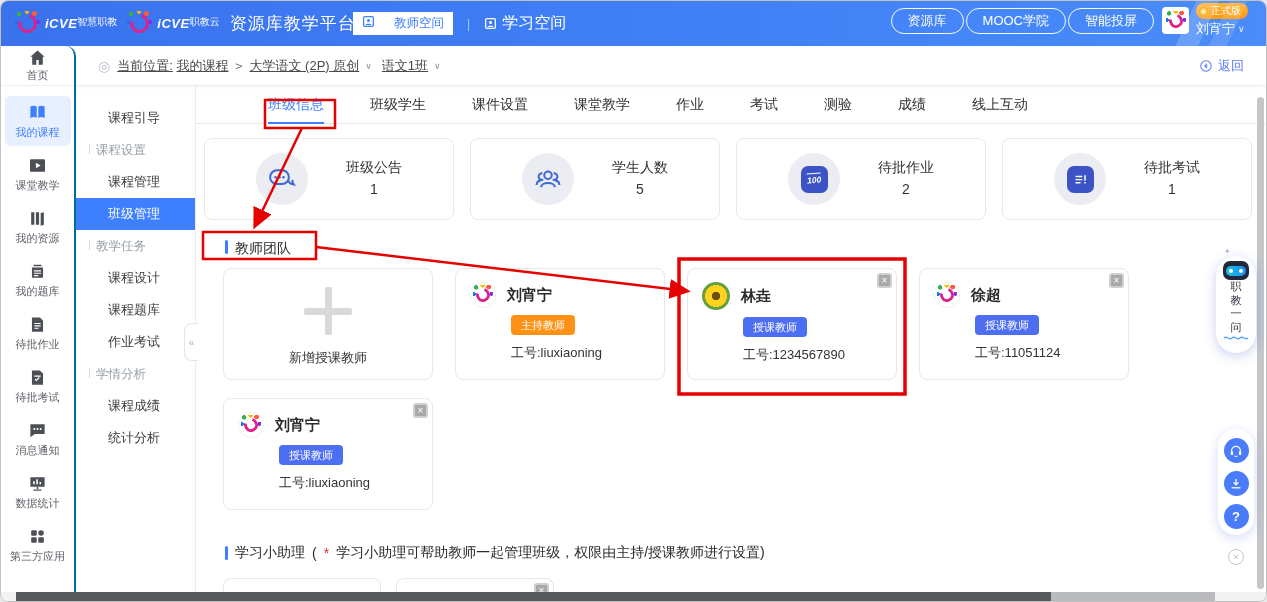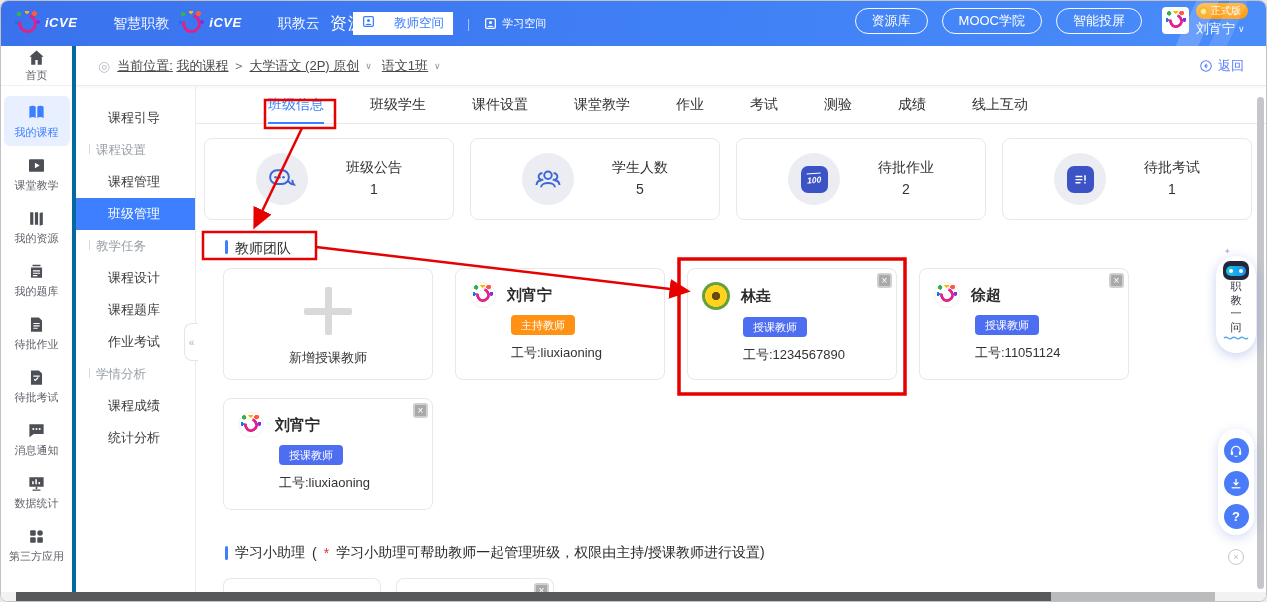--- a/index.html
+++ b/index.html
@@ -10,37 +10,37 @@
   
   .hdr{position:absolute;left:0;top:0;width:100%;height:45px;
        background:linear-gradient(100deg,#3a72ee 0%,#4080f6 55%,#4a8cfa 100%);
        display:flex;align-items:center;color:#fff;z-index:10;}
   .hdr::after{content:"";position:absolute;right:0;top:0;width:130px;height:45px;
        background:linear-gradient(115deg,transparent 40%,rgba(255,255,255,.18) 40% 55%,transparent 55%,transparent 62%,rgba(255,255,255,.12) 62% 74%,transparent 74%);}
   .logos{display:flex;align-items:center;gap:10px;margin-left:14px;}
   .logo{display:flex;align-items:center;gap:5px;}
   .lg-txt{display:flex;flex-direction:row;line-height:1.05;justify-content:space-between;}
   .lg-name{font-weight:bold;font-style:italic;font-size:13px;letter-spacing:.5px;}
-  .lg-sub{font-size:14px;opacity:.95;margin-left:36px;}
+  .lg-sub{font-size:10px;opacity:.95;}
   .swirl{position:relative;width:20px;height:20px;display:inline-block;}
   .swirl::before{content:"";position:absolute;inset:3px;border:3px solid #e0218a;border-top-color:transparent;border-radius:50%;transform:rotate(-30deg);}
   .swirl::after{content:"";position:absolute;inset:0;background:
     radial-gradient(circle at 78% 10%,#ff5a3c 0 2.2px,transparent 2.6px),
     radial-gradient(circle at 48% 2%,#ffb400 0 2px,transparent 2.4px),
     radial-gradient(circle at 16% 12%,#35b34a 0 2px,transparent 2.4px),
     radial-gradient(circle at 4% 46%,#1a73e8 0 1.8px,transparent 2.2px),
     radial-gradient(circle at 92% 44%,#8a2be2 0 1.8px,transparent 2.2px);}
   .swirl.big{width:25px;height:25px;}
   .hdr-title{font-size:17px;margin-left:10px;letter-spacing:1px;}
   .hdr-nav{position:absolute;left:352px;top:0;height:45px;display:flex;align-items:center;gap:14px;}
   .nav-pill{display:flex;align-items:flex-start;gap:19px;background:#fff;color:#3d7fff;
        border-radius:0;padding:3px 9px;font-size:12.5px;cursor:pointer;}
-  .nav-plain{display:flex;align-items:center;gap:5px;font-size:11px;cursor:pointer;}
+  .nav-plain{display:flex;align-items:center;gap:5px;font-size:16px;cursor:pointer;}
   .nav-div{color:rgba(255,255,255,.55);font-size:12px;}
-  .hdr-right{position:absolute;right:18px;top:0;height:39px;display:flex;align-items:center;gap:14px;}
+  .hdr-right{position:absolute;right:18px;top:0;height:39px;display:flex;align-items:center;gap:2px;}
   .pill-o{border:1px solid rgba(255,255,255,.95);border-radius:14px;padding:3px 16px;
        font-size:13px;cursor:pointer;white-space:nowrap;}
   .user-blk{display:flex;align-items:center;gap:7px;margin-left:6px;}
   .avatar-sq{width:27px;height:27px;background:#fff;border-radius:4px;display:flex;align-items:center;justify-content:center;cursor:pointer;}
   .user-col{display:flex;flex-direction:column;align-items:flex-start;gap:1px;}
   .ver-badge{display:flex;align-items:center;gap:3px;background:linear-gradient(#ffb232,#ff9812);
        border-radius:9px;padding:1px 7px 1px 3px;font-size:10px;color:#fff;}
   .medal{width:9px;height:9px;border-radius:50%;background:radial-gradient(#ffe9a8 30%,#f7b500 70%);border:1px solid #e8a200;}
   .uname{font-size:13px;display:flex;align-items:center;gap:3px;cursor:pointer;}
   .chev{font-size:9px;opacity:.9;}
@@ -49,21 +49,21 @@
   .bc{position:absolute;left:75px;top:45px;right:0;height:40px;background:#fff;
       border-bottom:1px solid #ececec;display:flex;align-items:center;padding:0 22px;
       box-shadow:0 2px 4px rgba(0,0,0,.03);z-index:5;color:#4a4a4a;}
   .bc .loc{color:#b9bec7;font-size:14px;margin-right:7px;}
   .bc b{font-weight:normal;text-decoration:underline;}
   .bc .sep{margin:0 4px;color:#666;}
   .bc .chev2{font-size:9px;color:#8a8f99;margin:0 10px 0 6px;cursor:pointer;}
   .back{margin-left:auto;color:#5b7cfa;display:flex;align-items:center;gap:5px;cursor:pointer;font-size:13px;}
 
   
-  .snav{position:absolute;left:0;top:45px;width:75px;bottom:0;background:#fff;border-right:4px solid #0369a1;z-index:6;}
+  .snav{position:absolute;left:0;top:45px;width:75px;bottom:0;background:#fff;border-right:2px solid #0369a1;z-index:6;border-radius:10px;}
   .snav-home{height:40px;border-bottom:1px solid #f0f0f0;display:flex;flex-direction:column;align-items:center;justify-content:center;cursor:pointer;color:#4c4f55;}
   .snav-home .lbl{font-size:11px;margin-top:1px;color:#5c5f66;}
   .snav-list{padding-top:10px;display:flex;flex-direction:column;align-items:center;}
   .snav-item{width:66px;height:50px;margin-bottom:3px;border-radius:6px;display:flex;flex-direction:column;
       align-items:center;justify-content:center;cursor:pointer;color:#4c4f55;}
   .snav-item .lbl{font-size:11px;margin-top:3px;color:#5c5f66;white-space:nowrap;}
   .snav-item.on{background:#e8efff;color:#3d7fff;}
   .snav-item.on .lbl{color:#3d7fff;}
   .snav svg{width:19px;height:19px;}
 

